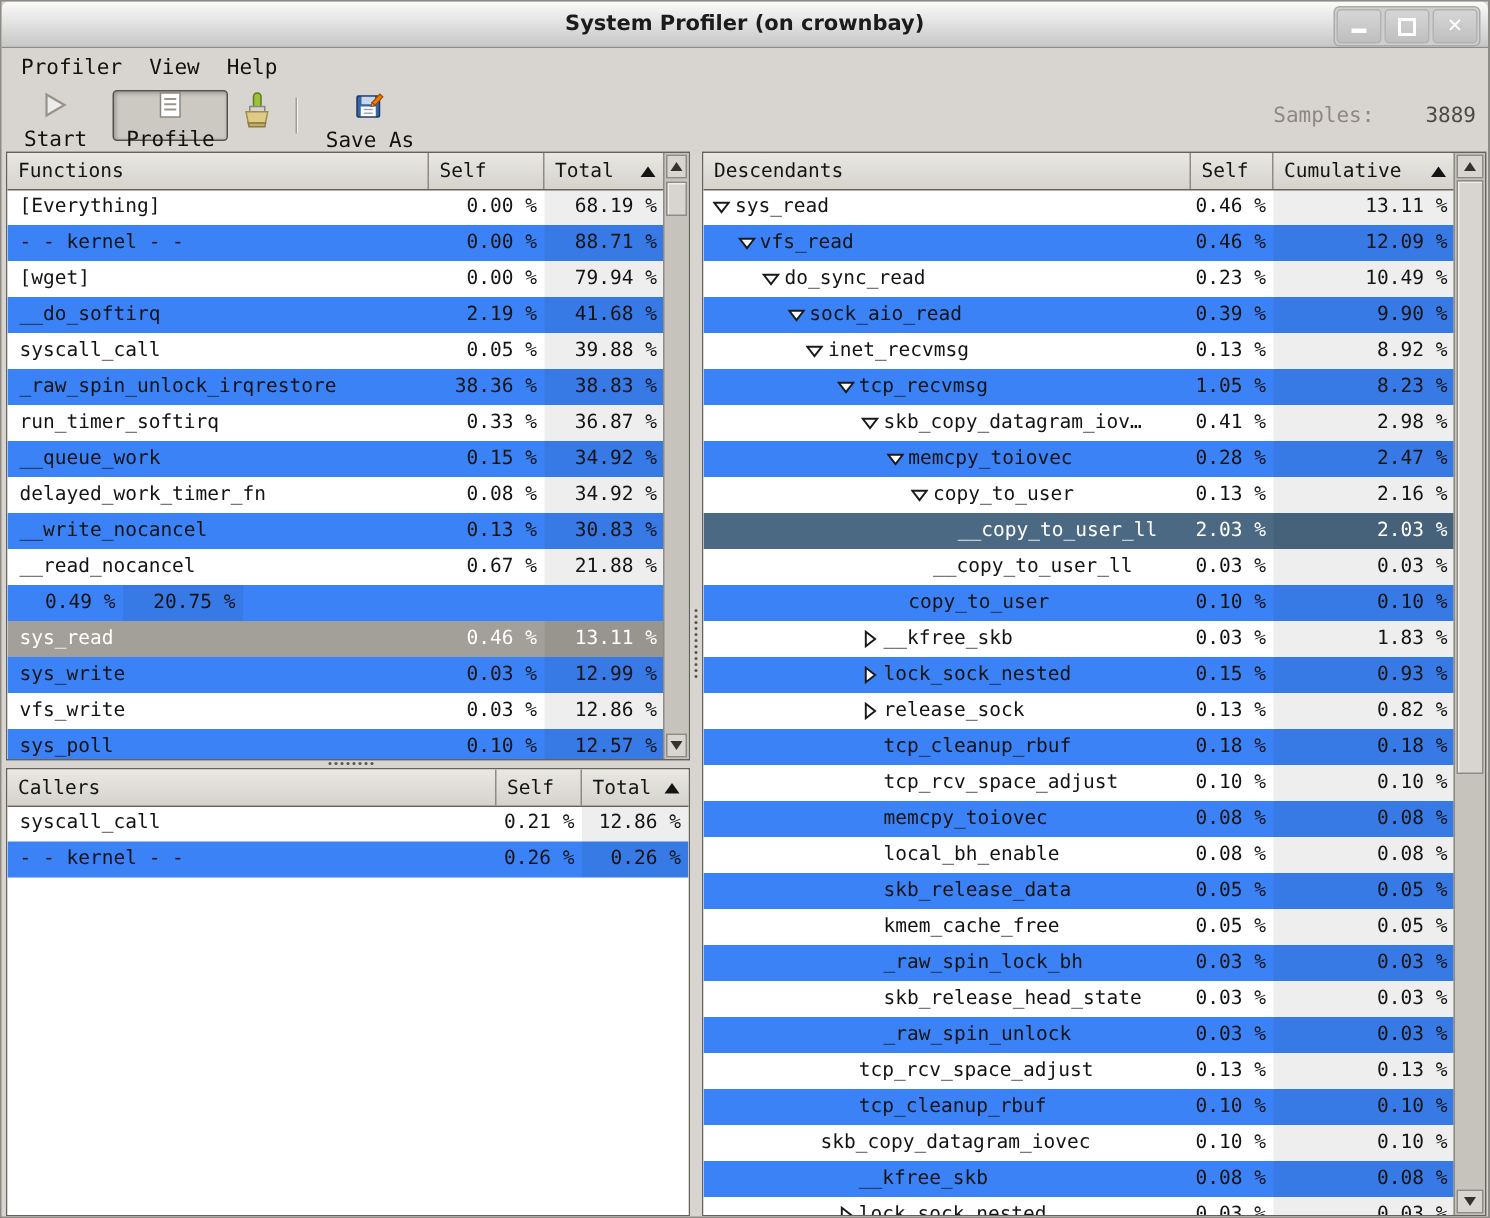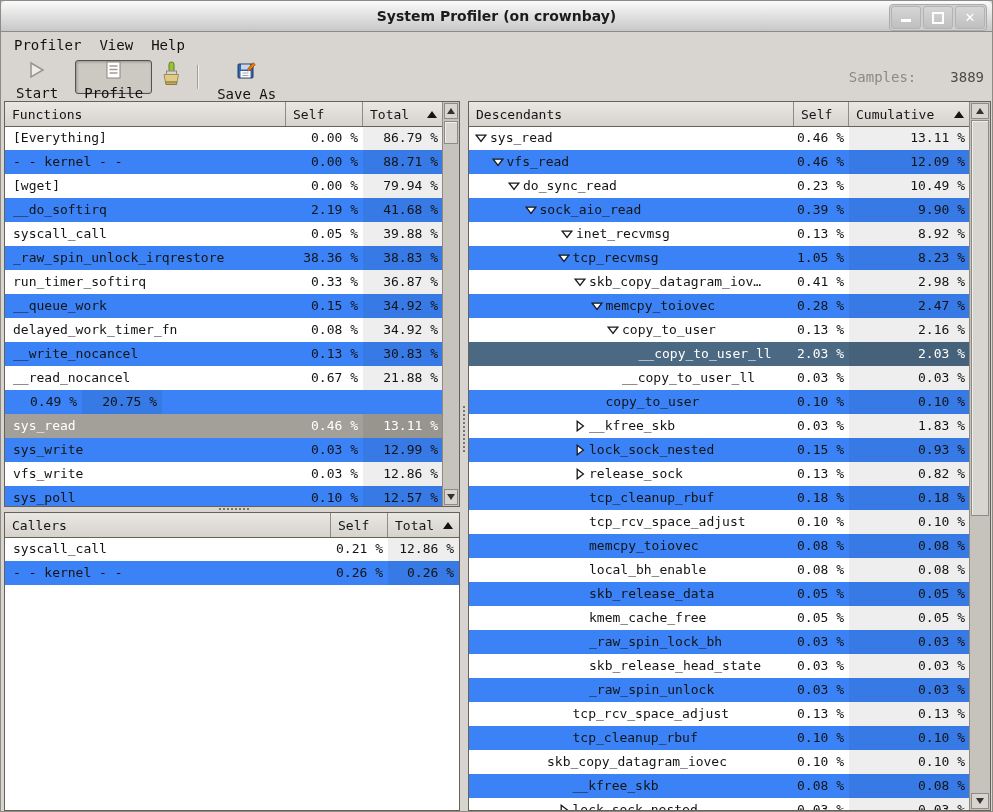--- a/index.html
+++ b/index.html
@@ -185,21 +185,21 @@
         <span class="hlabel">Total</span>
         <span class="sort-arrow"></span>
       </div>
     </div>
     <div class="tbody" style="right:16px;">
         <div class="trow">
           <div class="cell name-cell">
             <span>[Everything]</span>
           </div>
           <div class="cell num-cell c-self">0.00 %</div>
-          <div class="cell num-cell c-total sorted-col">86.79 %</div>
+          <div class="cell num-cell c-total sorted-col">68.19 %</div>
         </div>
         <div class="trow stripe">
           <div class="cell name-cell">
             <span>- - kernel - -</span>
           </div>
           <div class="cell num-cell c-self">0.00 %</div>
           <div class="cell num-cell c-total sorted-col">88.71 %</div>
         </div>
         <div class="trow">
           <div class="cell name-cell">
@@ -425,21 +425,21 @@
               <svg width="12" height="12" viewBox="0 0 12 12">
                 <polygon points="1.2,3.2 10.8,3.2 6,9.4" fill="#ffffff" stroke="#1a1a1a" stroke-width="1.3"></polygon>
               </svg>
             </span>
             <span>sock_aio_read</span>
           </div>
           <div class="cell num-cell c-self">0.39 %</div>
           <div class="cell num-cell c-total sorted-col">9.90 %</div>
         </div>
         <div class="trow">
-          <div class="cell name-cell" style="padding-left: 92px;">
+          <div class="cell name-cell" style="padding-left: 68px;">
             <span class="expander">
               <svg width="12" height="12" viewBox="0 0 12 12">
                 <polygon points="1.2,3.2 10.8,3.2 6,9.4" fill="#ffffff" stroke="#1a1a1a" stroke-width="1.3"></polygon>
               </svg>
             </span>
             <span>inet_recvmsg</span>
           </div>
           <div class="cell num-cell c-self">0.13 %</div>
           <div class="cell num-cell c-total sorted-col">8.92 %</div>
         </div>

